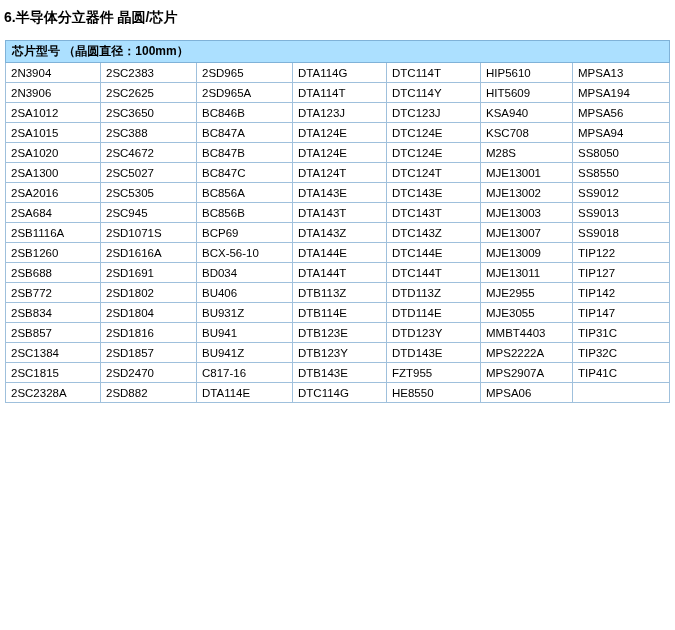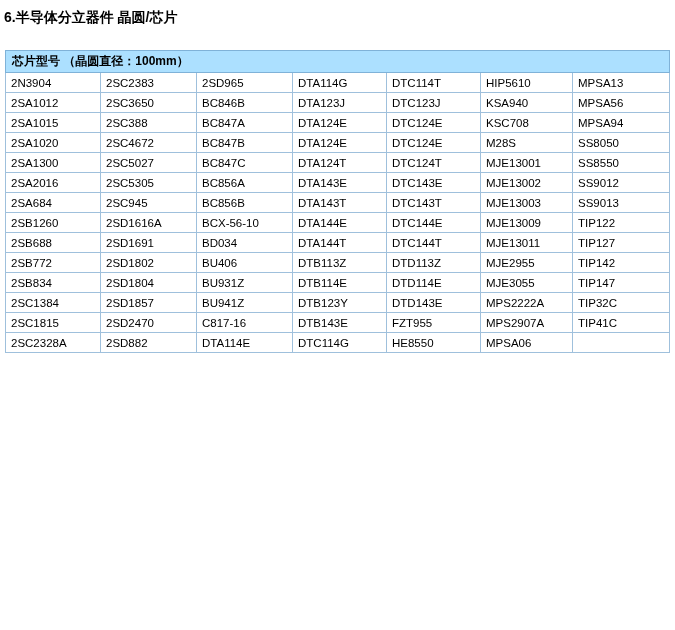--- a/index.html
+++ b/index.html
@@ -24,21 +24,21 @@
     font-size: 14px;
     font-weight: bold;
     color: #000;
     padding: 7px 2px 0 4px;
     line-height: 20px;
     letter-spacing: 0px;
   }
   table.parts {
     border-collapse: collapse;
     width: 664px;
-    margin: 23px 0 0 5px;
+    margin: 13px 0 0 5px;
     table-layout: fixed;
     border-radius: 13px;
   }
   table.parts col.c0 { width: 95px; }
   table.parts col.c1 { width: 96px; }
   table.parts col.c2 { width: 96px; }
   table.parts col.c3 { width: 94px; }
   table.parts col.c4 { width: 94px; }
   table.parts col.c5 { width: 92px; }
   table.parts col.c6 { width: 97px; }
@@ -94,20 +94,29 @@
         <tr>
           <td>2N3904</td>
           <td>2SC2383</td>
           <td>2SD965</td>
           <td>DTA114G</td>
           <td>DTC114T</td>
           <td>HIP5610</td>
           <td>MPSA13</td>
         </tr>
         <tr>
+          <td>2N3906</td>
+          <td>2SC2625</td>
+          <td>2SD965A</td>
+          <td>DTA114T</td>
+          <td>DTC114Y</td>
+          <td>HIT5609</td>
+          <td>MPSA194</td>
+        </tr>
+        <tr>
           <td>2SA1012</td>
           <td>2SC3650</td>
           <td>BC846B</td>
           <td>DTA123J</td>
           <td>DTC123J</td>
           <td>KSA940</td>
           <td>MPSA56</td>
         </tr>
         <tr>
           <td>2SA1015</td>
@@ -148,20 +157,29 @@
         <tr>
           <td>2SA684</td>
           <td>2SC945</td>
           <td>BC856B</td>
           <td>DTA143T</td>
           <td>DTC143T</td>
           <td>MJE13003</td>
           <td>SS9013</td>
         </tr>
         <tr>
+          <td>2SB1116A</td>
+          <td>2SD1071S</td>
+          <td>BCP69</td>
+          <td>DTA143Z</td>
+          <td>DTC143Z</td>
+          <td>MJE13007</td>
+          <td>SS9018</td>
+        </tr>
+        <tr>
           <td>2SB1260</td>
           <td>2SD1616A</td>
           <td>BCX-56-10</td>
           <td>DTA144E</td>
           <td>DTC144E</td>
           <td>MJE13009</td>
           <td>TIP122</td>
         </tr>
         <tr>
           <td>2SB688</td>
@@ -184,20 +202,29 @@
         <tr>
           <td>2SB834</td>
           <td>2SD1804</td>
           <td>BU931Z</td>
           <td>DTB114E</td>
           <td>DTD114E</td>
           <td>MJE3055</td>
           <td>TIP147</td>
         </tr>
         <tr>
+          <td>2SB857</td>
+          <td>2SD1816</td>
+          <td>BU941</td>
+          <td>DTB123E</td>
+          <td>DTD123Y</td>
+          <td>MMBT4403</td>
+          <td>TIP31C</td>
+        </tr>
+        <tr>
           <td>2SC1384</td>
           <td>2SD1857</td>
           <td>BU941Z</td>
           <td>DTB123Y</td>
           <td>DTD143E</td>
           <td>MPS2222A</td>
           <td>TIP32C</td>
         </tr>
         <tr>
           <td>2SC1815</td>

